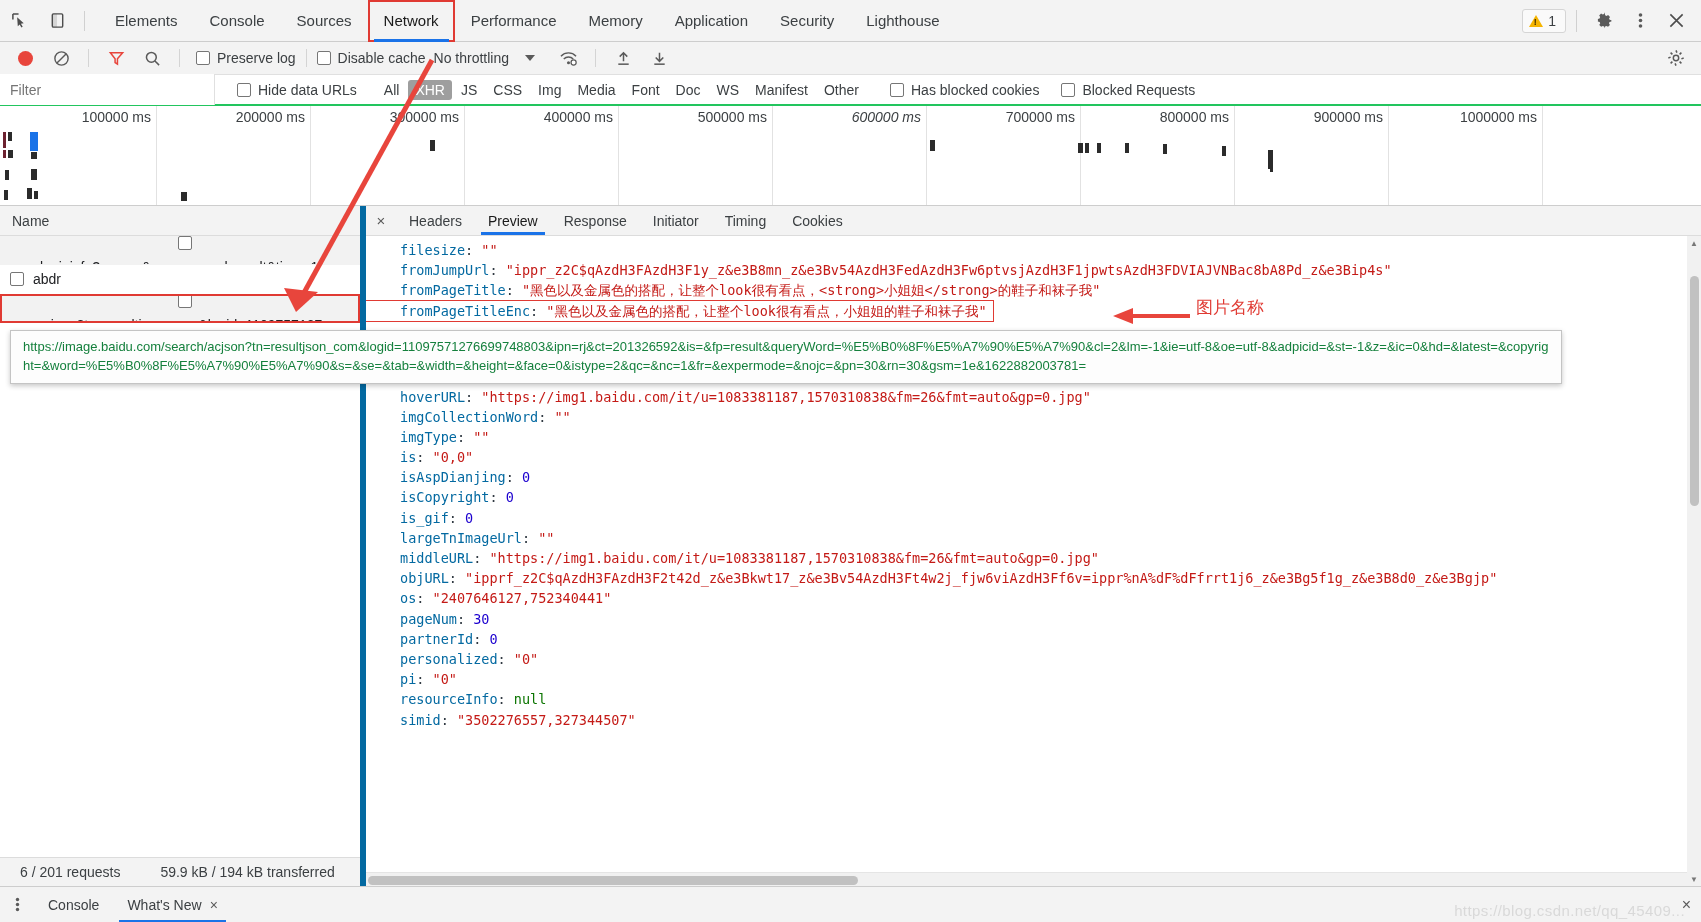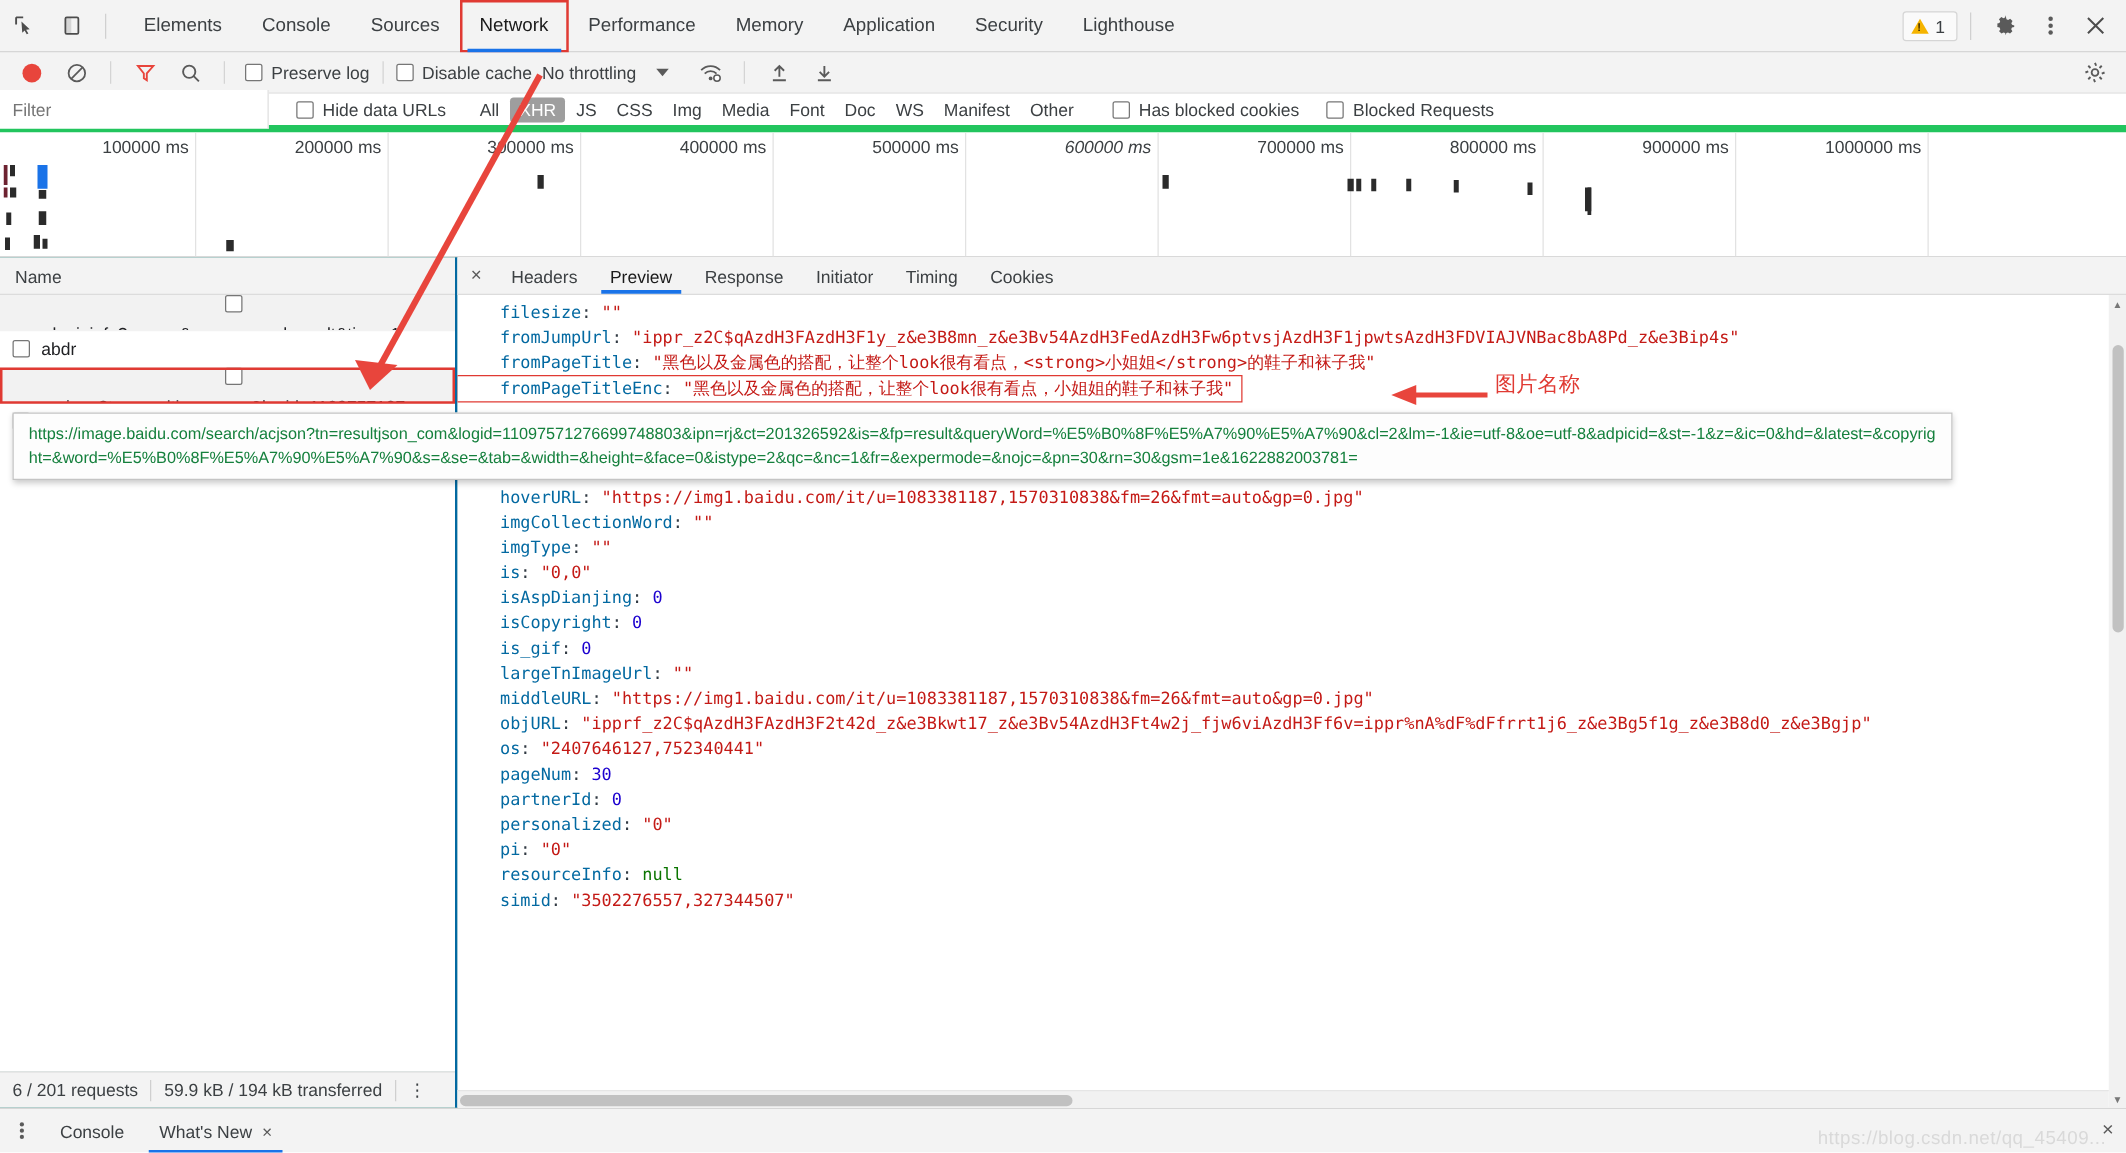--- a/index.html
+++ b/index.html
@@ -69,21 +69,21 @@
     display:inline-block;vertical-align:middle;cursor:pointer;flex:none;
   }
   .cbl { display:flex;align-items:center;gap:7px;font-size:14px;color:#3c4043;cursor:pointer;white-space:nowrap; }
   .throttle { font-size:14px;color:#3c4043;margin-left:6px;white-space:nowrap; }
   .caret { width:0;height:0;border-left:5px solid transparent;border-right:5px solid transparent;border-top:6px solid #5a5a5a;margin-left:14px;cursor:pointer; }
   .nettoolbar-right{ margin-left:auto; display:flex;align-items:center; padding-right:8px; }
 
   
   .filterbar {
     height:31px; min-height:31px;
-    background:#fff; border-bottom:6px solid #22c55e;
+    background:#fff; border-bottom:2px solid #22c55e;
     display:flex; align-items:center; position:relative;
   }
   .filterinput {
     width:215px; height:31px; border:none; outline:none;
     border-right:1px solid #e0e0e0;
     padding-left:10px; font-size:14px; color:#5f6368;
     font-family:"Liberation Sans",sans-serif; background:#fff;
   }
   .filterinput::placeholder{ color:#757575; }
   .ftypes { display:flex; align-items:center; gap:2px; margin-left:20px; position:relative;}
@@ -106,40 +106,40 @@
     font-size:14px; color:#3c4043; white-space:nowrap;
   }
   .ov-bar { position:absolute; background:#2b2b2b; }
   .ov-bar.blue { background:#1a73e8; }
   .ov-bar.maroon { background:#6d2230; }
 
   
   .main { flex:1; display:flex; min-height:0; position:relative; }
   .leftpane {
     width:366px; min-width:366px; display:flex; flex-direction:column;
-    border-right:2px solid #0369a1; background:#0f766e; position:relative;
+    border-right:6px solid #0369a1; background:#a3a3a3; position:relative;
   }
   .namehdr {
     height:30px;min-height:30px;background:#f3f3f3;border-bottom:1px solid #dcdcdc;
     display:flex;align-items:center;padding-left:12px;font-size:14px;color:#3c4043;
   }
   .reqlist { flex:1; overflow:hidden; position:relative; background:#fff; }
   .reqrow {
     height:29px; display:flex; align-items:center; gap:9px;
     padding-left:10px; font-size:14px; color:#202124;
     white-space:nowrap; overflow:hidden; cursor:pointer;
     border-bottom:1px solid transparent;
   }
   .reqrow.alt { background:#f2f2f2;flex-direction:column; }
   .reqrow.boxed { outline:2px solid #e03a33; outline-offset:-2px; }
   .statusbar {
     height:29px;min-height:29px;background:#f3f3f3;border-top:1px solid #dcdcdc;
     display:flex;align-items:center;gap:0;font-size:14px;color:#3c4043;
   }
-  .sb-item{ padding:0 10px; white-space:nowrap; }
+  .sb-item{ padding:0 20px; white-space:nowrap; }
   .sb-sep{ width:1px;height:17px;background:#cfcfcf; }
 
   
   .rightpane{ flex:1; display:flex; flex-direction:column; min-width:0; background:#fff; position:relative;}
   .detailtabs{
     height:30px;min-height:30px;background:#f3f3f3;border-bottom:1px solid #dcdcdc;
     display:flex;align-items:stretch;
   }
   .dt-close{ width:30px;display:flex;align-items:center;justify-content:center;cursor:pointer;color:#5a5a5a;font-size:15px;}
   .dtab{

